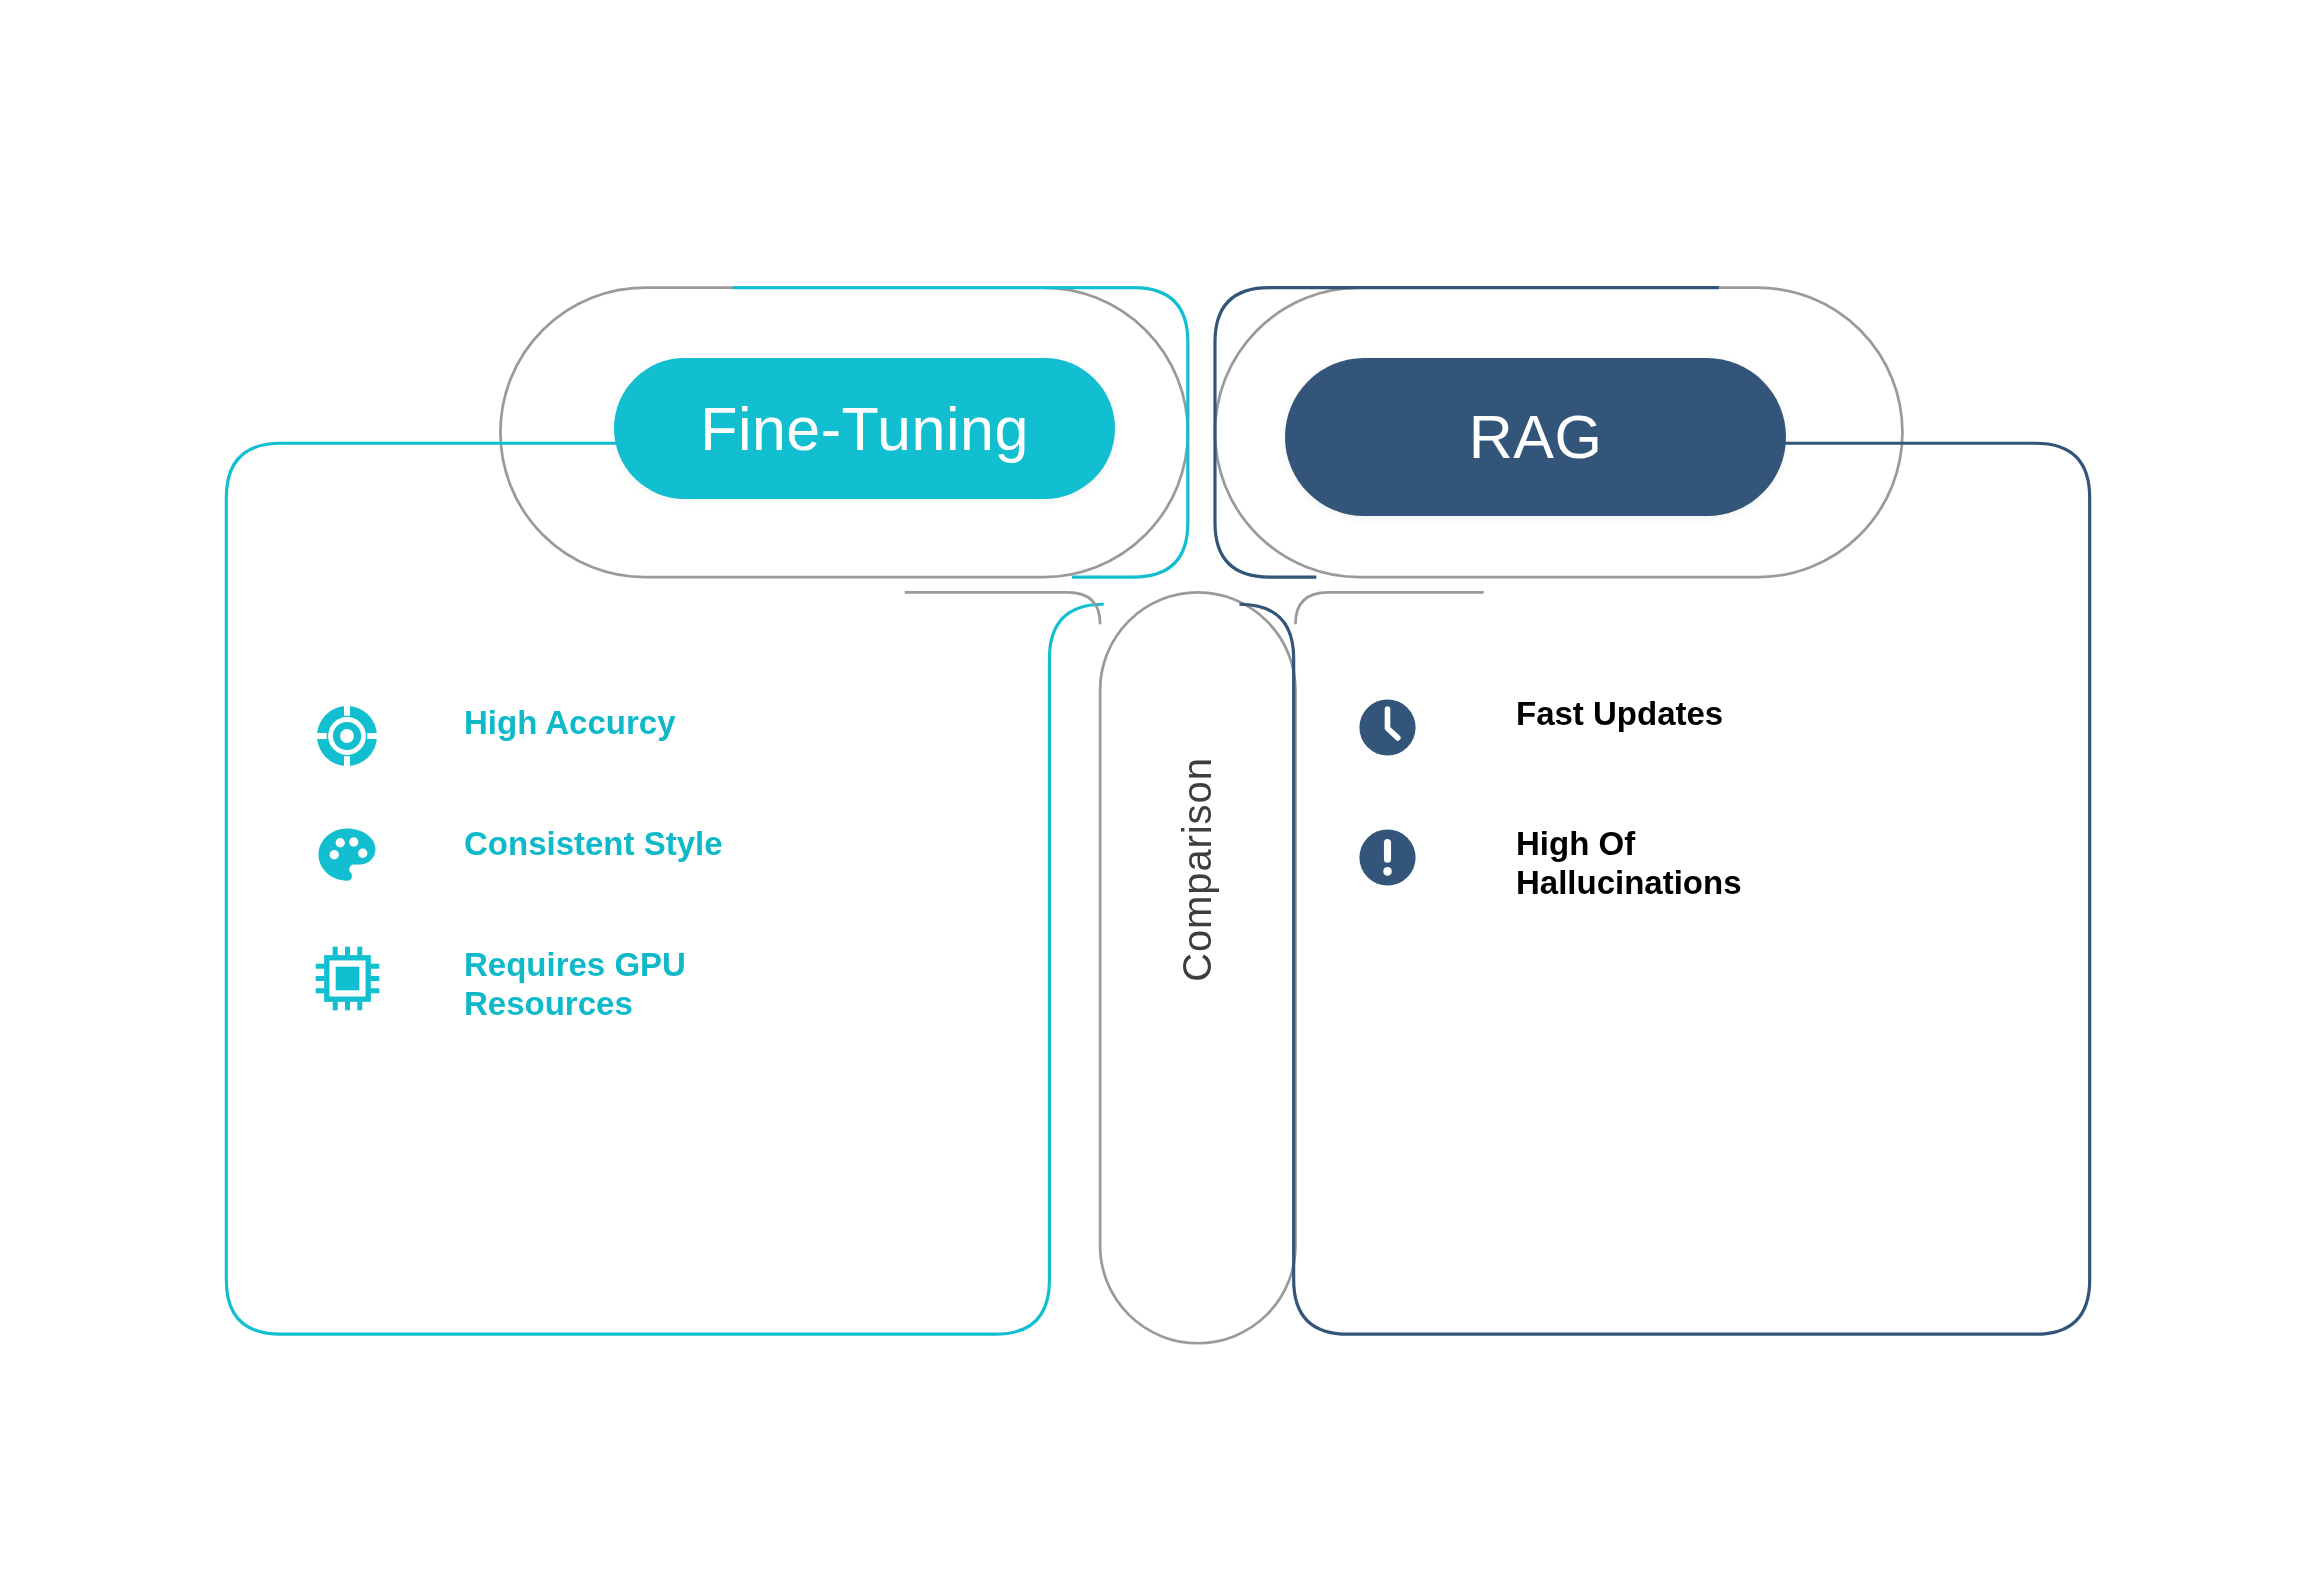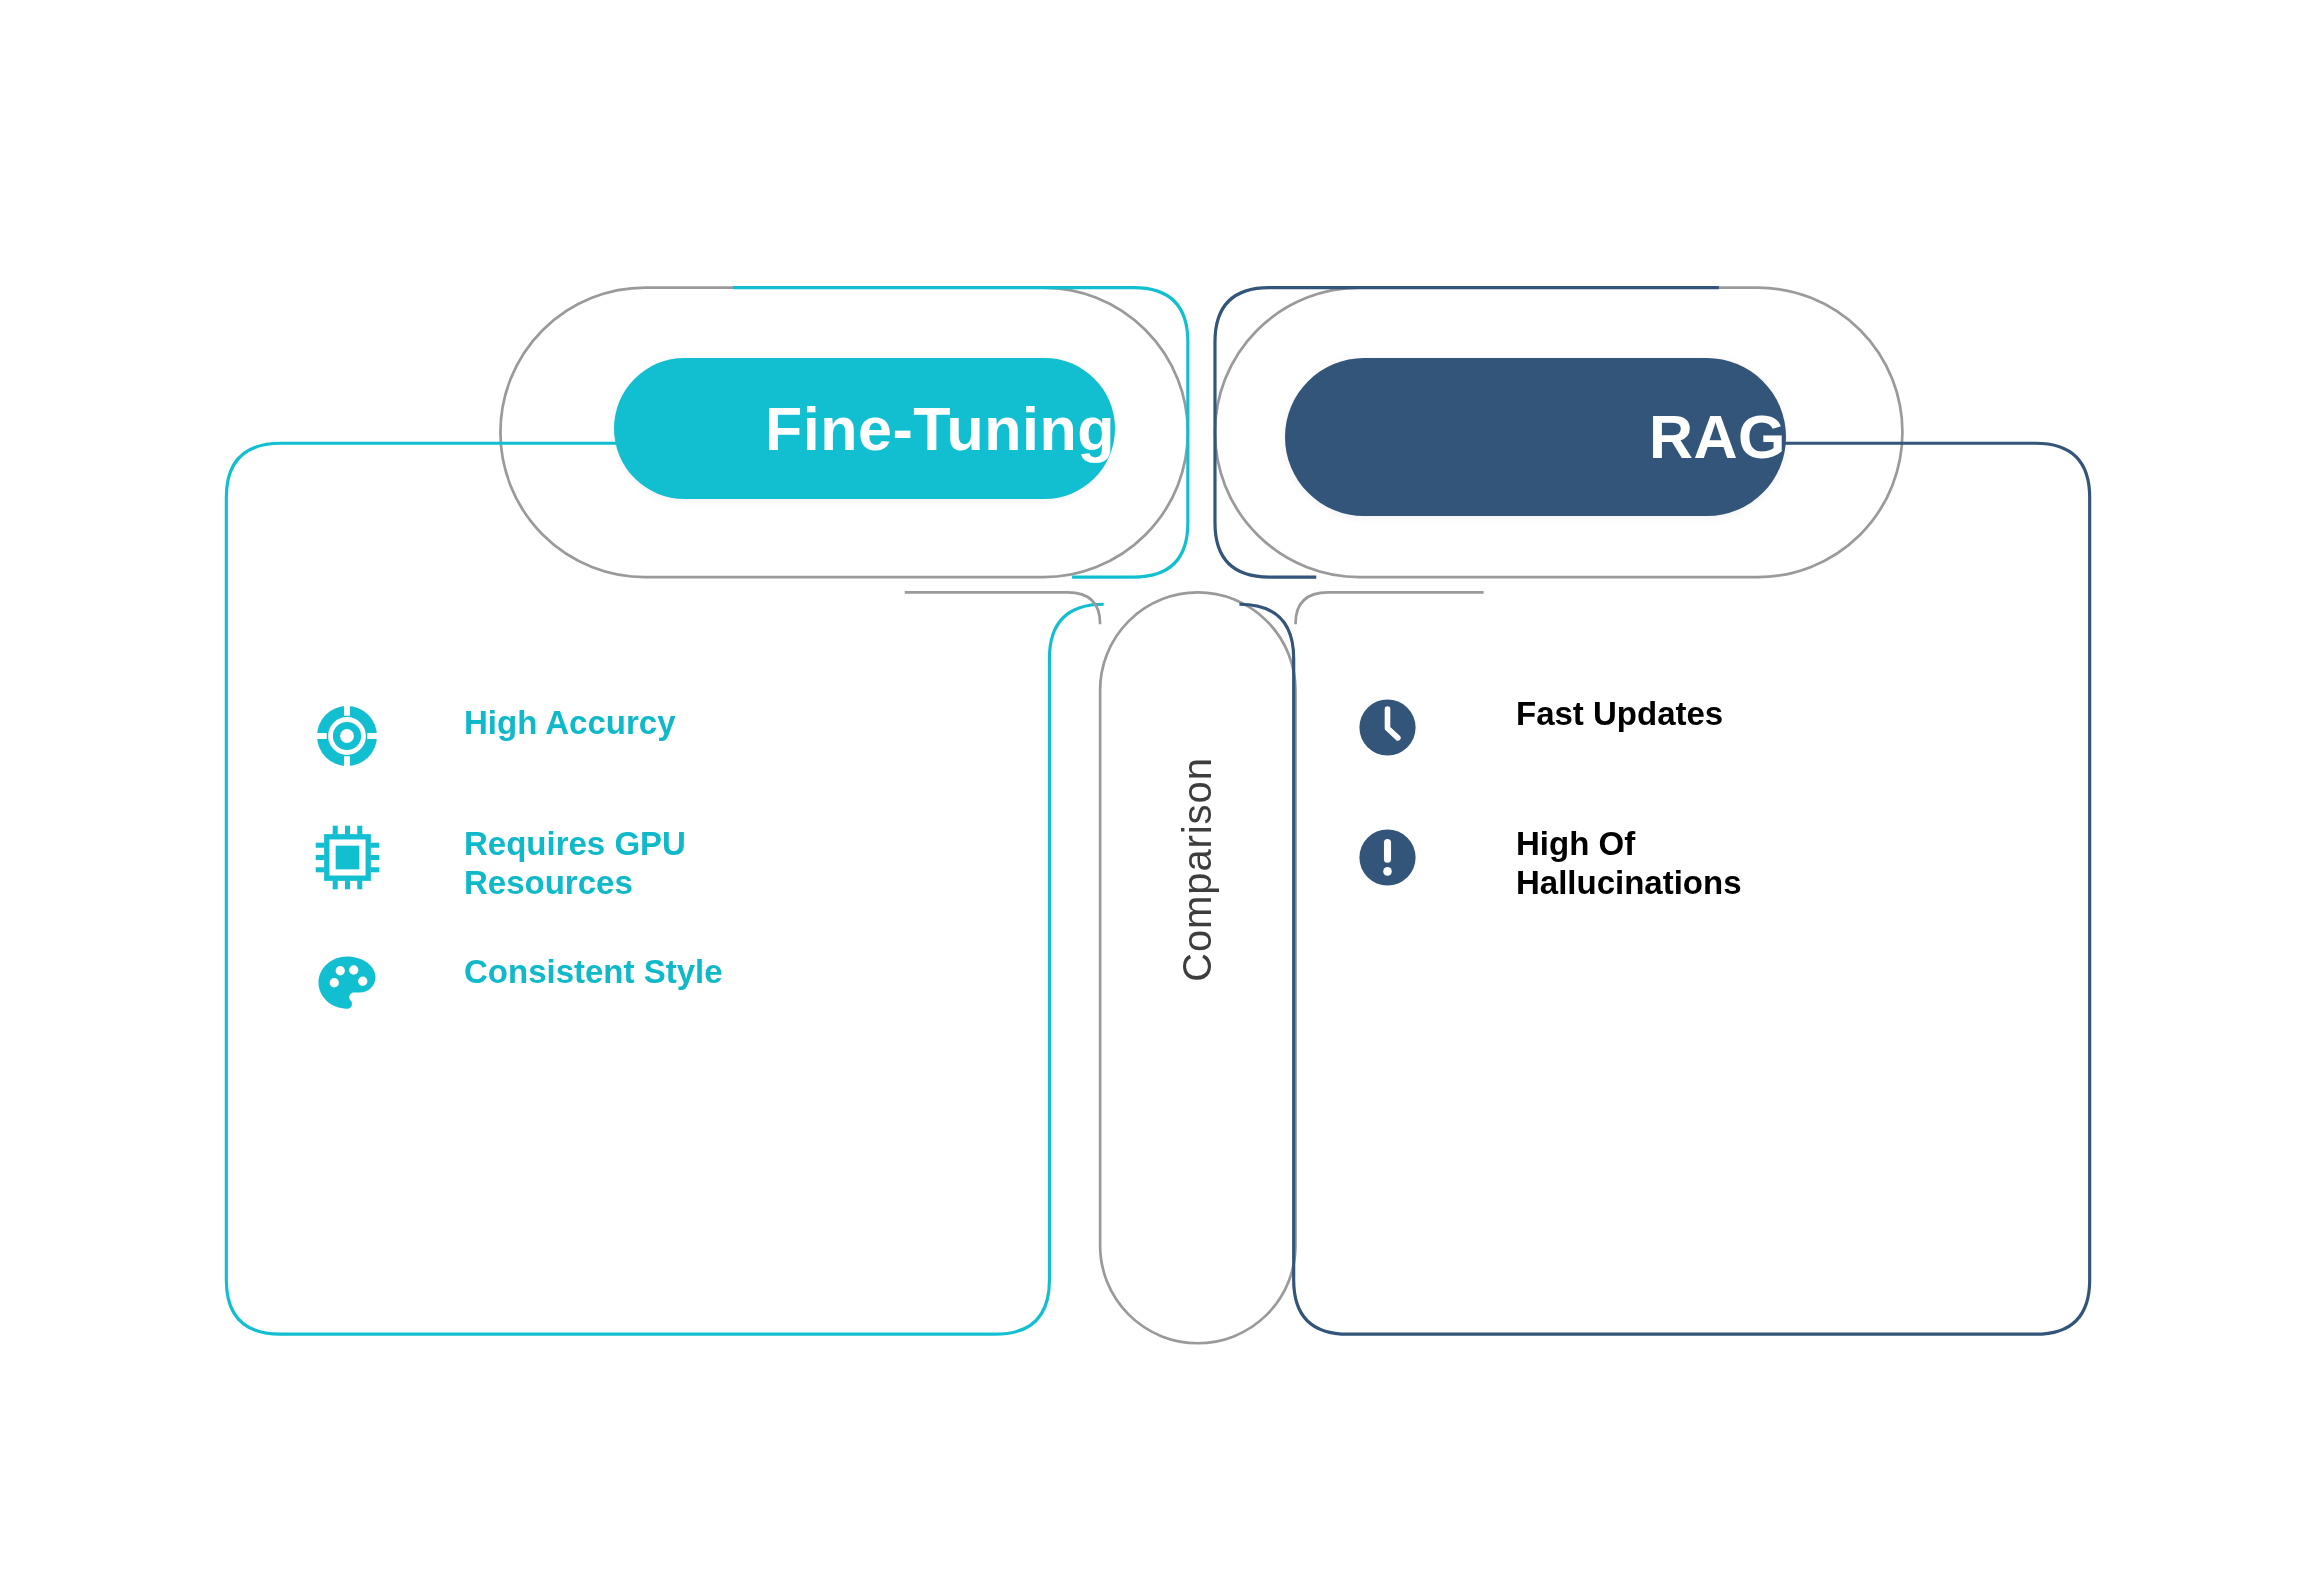--- a/index.html
+++ b/index.html
@@ -7,22 +7,22 @@
   body{
     width:2316px;height:1573px;
     font-family:"Liberation Sans","DejaVu Sans",sans-serif;
     overflow:hidden;position:relative;
   }
   #stage{position:absolute;inset:0;}
   .svg-layer{position:absolute;left:0;top:0;width:2316px;height:1573px;pointer-events:none;}
 
   
   .pill{
-    position:absolute;display:flex;align-items:center;justify-content:flex-end;
-    border-radius:904px;color:#ffffff;font-weight:700;letter-spacing:0.5px;
+    position:absolute;display:flex;align-items:center;justify-content:center;
+    border-radius:904px;color:#ffffff;font-weight:400;letter-spacing:0.5px;
     box-shadow:0 1.8px 9px rgba(0,0,0,0.06);
   }
   #pill-ft{
     left:614px;top:358px;width:501px;height:141px;
     background:#12BFD0;font-size:61px;
   }
   #pill-rag{
     left:1285px;top:358px;width:501px;height:158px;
     background:#33557A;font-size:61px;
   }
@@ -105,20 +105,35 @@
           <rect x="22" y="37.5" width="4" height="9" fill="#ffffff"></rect>
           <rect x="1.5" y="22" width="9" height="4" fill="#ffffff"></rect>
           <rect x="37.5" y="22" width="9" height="4" fill="#ffffff"></rect>
         </svg>
       </span>
       <span class="lbl">High Accurcy</span>
     </div>
 
     <div class="row">
       <span class="ic">
+        <svg width="72" height="72" viewBox="0 0 48 48">
+          <path d="M24 5C13.5 5 5 12.8 5 22.4c0 9.6 8.5 17.4 19 17.4 1.9 0 3.3-1.4 3.3-3.2
+                   0-0.9-0.3-1.6-0.9-2.2-0.6-0.6-0.9-1.4-0.9-2.2 0-1.8 1.5-3.2 3.3-3.2h3.9
+                   C38.3 29 43 24.4 43 18.8 43 11.2 34.5 5 24 5z" fill="#12BFD0"></path>
+          <circle cx="15.5" cy="22.5" r="3.1" fill="#ffffff"></circle>
+          <circle cx="19.5" cy="14.5" r="3.1" fill="#ffffff"></circle>
+          <circle cx="28.5" cy="14" r="3.1" fill="#ffffff"></circle>
+          <circle cx="34.5" cy="21.5" r="3.1" fill="#ffffff"></circle>
+        </svg>
+      </span>
+      <span class="lbl">Consistent Style</span>
+    </div>
+
+    <div class="row">
+      <span class="ic">
         <svg width="71" height="71" viewBox="0 0 48 48">
           <rect x="10" y="10" width="28" height="28" fill="none" stroke="#12BFD0" stroke-width="3.6"></rect>
           <rect x="16" y="16" width="16" height="16" fill="#12BFD0"></rect>
           <g fill="#12BFD0">
             <rect x="14" y="2.5" width="3.4" height="6"></rect>
               <rect x="22.3" y="2.5" width="3.4" height="6"></rect>
               <rect x="30.6" y="2.5" width="3.4" height="6"></rect>
             <rect x="14" y="39.5" width="3.4" height="6"></rect>
               <rect x="22.3" y="39.5" width="3.4" height="6"></rect>
               <rect x="30.6" y="39.5" width="3.4" height="6"></rect>
@@ -126,35 +141,20 @@
               <rect x="2.5" y="22.3" width="6" height="3.4"></rect>
               <rect x="2.5" y="30.6" width="6" height="3.4"></rect>
             <rect x="39.5" y="14" width="6" height="3.4"></rect>
               <rect x="39.5" y="22.3" width="6" height="3.4"></rect>
               <rect x="39.5" y="30.6" width="6" height="3.4"></rect>
           </g>
         </svg>
       </span>
       <span class="lbl">Requires GPU
 Resources</span>
-    </div>
-
-    <div class="row">
-      <span class="ic">
-        <svg width="72" height="72" viewBox="0 0 48 48">
-          <path d="M24 5C13.5 5 5 12.8 5 22.4c0 9.6 8.5 17.4 19 17.4 1.9 0 3.3-1.4 3.3-3.2
-                   0-0.9-0.3-1.6-0.9-2.2-0.6-0.6-0.9-1.4-0.9-2.2 0-1.8 1.5-3.2 3.3-3.2h3.9
-                   C38.3 29 43 24.4 43 18.8 43 11.2 34.5 5 24 5z" fill="#12BFD0"></path>
-          <circle cx="15.5" cy="22.5" r="3.1" fill="#ffffff"></circle>
-          <circle cx="19.5" cy="14.5" r="3.1" fill="#ffffff"></circle>
-          <circle cx="28.5" cy="14" r="3.1" fill="#ffffff"></circle>
-          <circle cx="34.5" cy="21.5" r="3.1" fill="#ffffff"></circle>
-        </svg>
-      </span>
-      <span class="lbl">Consistent Style</span>
     </div>
 
   </div>
 
   <div class="col" id="col-right">
 
     <div class="row">
       <span class="ic">
         <svg width="71" height="71" viewBox="0 0 48 48">
           <circle cx="24" cy="24" r="19" fill="#33557A"></circle>

